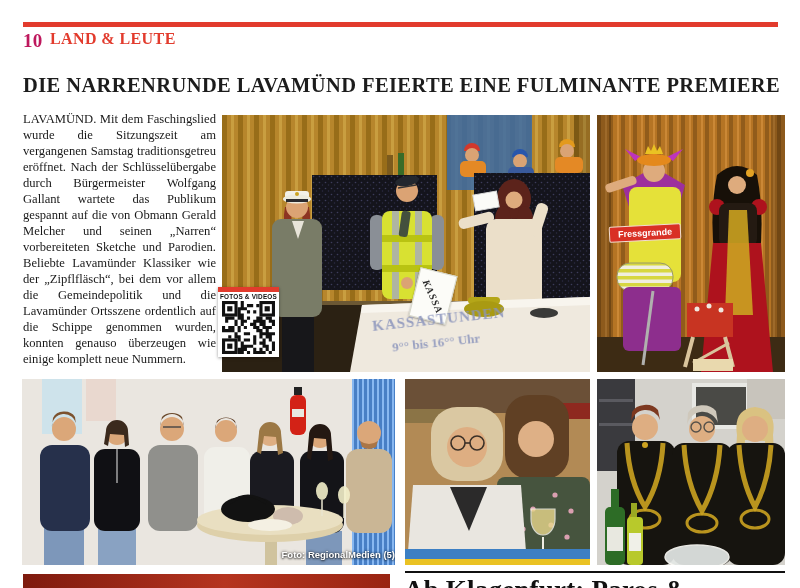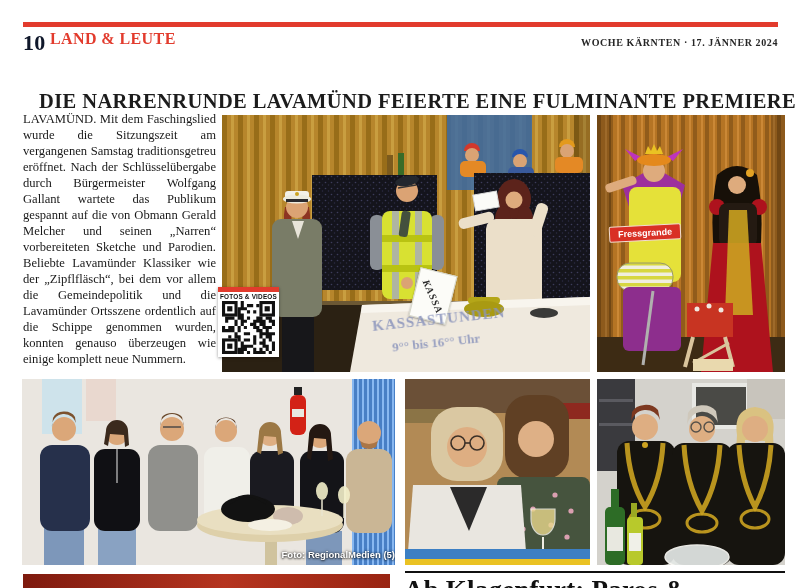--- a/index.html
+++ b/index.html
@@ -1,21 +1,21 @@
 <!DOCTYPE html>
 <html lang="de"><head>
 <meta charset="utf-8">
 <style>
   html,body{margin:0;padding:0;}
   body{background:#ffffff;font-family:"Liberation Serif",serif;}
   #page{position:relative;width:800px;height:588px;background:#fff;overflow:hidden;margin:0 auto;}
 
   
   .top-rule{position:absolute;left:23px;top:22px;width:755px;height:5px;background:#e23b2d;}
-  .page-num{position:absolute;left:23px;top:30px;font-size:22px;font-weight:bold;color:#0f172a;letter-spacing:.3px;}
+  .page-num{position:absolute;left:23px;top:30px;font-size:19px;font-weight:bold;color:#be185d;letter-spacing:.3px;}
   .section-title{position:absolute;left:50px;top:30px;font-size:16px;font-weight:bold;color:#e23b2d;letter-spacing:.4px;}
   .masthead{position:absolute;right:22px;top:37px;font-size:10px;color:#262626;letter-spacing:.6px;font-weight:bold;}
 
   .headline{position:absolute;left:23px;top:74px;width:762px;font-size:20.5px;font-weight:bold;color:#1c1c1c;letter-spacing:.4px;white-space:nowrap;}
 
   .article-body{position:absolute;left:23px;top:111px;width:193px;font-size:12.6px;line-height:16px;color:#191919;text-align:justify;hyphens:auto;-webkit-hyphens:auto;}
 
   
   .photo{position:absolute;overflow:hidden;background:#999;}
   .photo svg{display:block;width:100%;height:100%;filter:blur(.5px) saturate(1.05);}
@@ -46,23 +46,22 @@
   .next-headline{position:absolute;left:404px;top:575px;font-size:27px;font-weight:bold;color:#111;white-space:nowrap;letter-spacing:.2px;}
 </style>
 </head>
 <body>
 
 <div id="page">
 
   <div class="top-rule"></div>
   <div class="page-num">10</div>
   <div class="section-title">LAND &amp; LEUTE</div>
-  <div class="masthead">WOCHE KÄRNTEN · 17. JÄNNER 2024</div>
-
-  <h1 class="headline" style="margin:16px;">DIE NARRENRUNDE LAVAMÜND FEIERTE EINE FULMINANTE PREMIERE</h1>
+
+  <h1 class="headline" style="margin:0;">DIE NARRENRUNDE LAVAMÜND FEIERTE EINE FULMINANTE PREMIERE</h1>
 
   <p class="article-body" style="margin:0;">LAVAMÜND. Mit dem Faschingslied wurde die Sitzungszeit am vergangenen Samstag traditionsgetreu eröffnet. Nach der Schlüsselübergabe durch Bürgermeister Wolfgang Gallant wartete das Publikum gespannt auf die von Obmann Gerald Melcher und seinen „Narren“ vorbereiteten Sketche und Parodien. Beliebte Lavamünder Klassiker wie der „Zipflfläsch“, bei dem vor allem die Gemeindepolitik und die Lavamünder Ortsszene ordentlich auf die Schippe genommen wurden, konnten genauso überzeugen wie einige komplett neue Nummern.</p>
 
   <div class="photo" id="photo-stage">
     <svg viewBox="0 0 368 257" preserveAspectRatio="none">
       <defs>
         <pattern id="curt1" width="16" height="257" patternUnits="userSpaceOnUse">
           <rect width="16" height="257" fill="#c18f33"></rect>
           <rect width="5" height="257" fill="#a0741f"></rect>
           <rect x="9" width="3" height="257" fill="#d4a84a"></rect>

